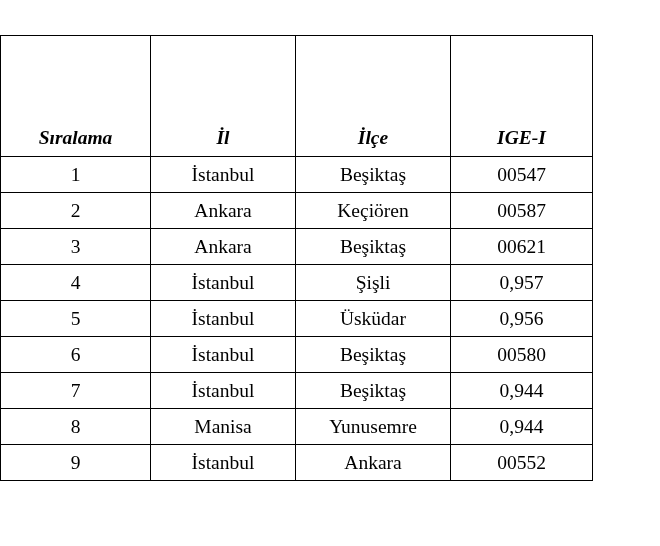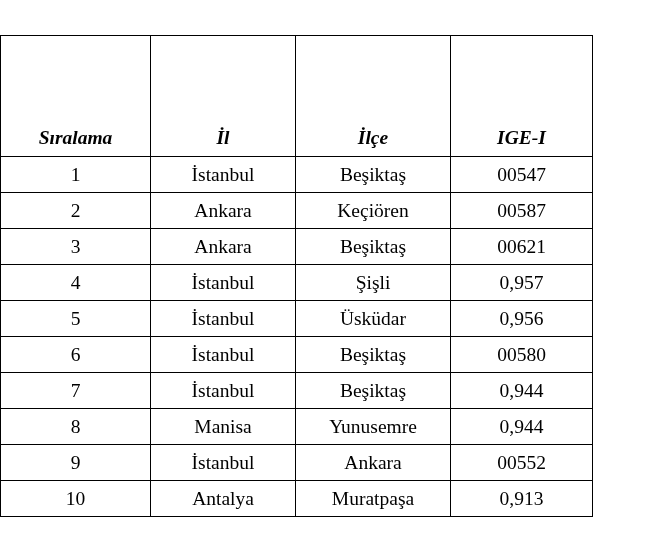--- a/index.html
+++ b/index.html
@@ -143,22 +143,16 @@
         <td>Manisa</td>
         <td>Yunusemre</td>
         <td>0,944</td>
       </tr>
       <tr class="body-row">
         <td>9</td>
         <td>İstanbul</td>
         <td>Ankara</td>
         <td>00552</td>
       </tr>
-      <tr class="body-row">
-        <td>10</td>
-        <td>Antalya</td>
-        <td>Muratpaşa</td>
-        <td>0,913</td>
-      </tr>
     </tbody>
   </table>
 
 </div>
 
 </body></html>

